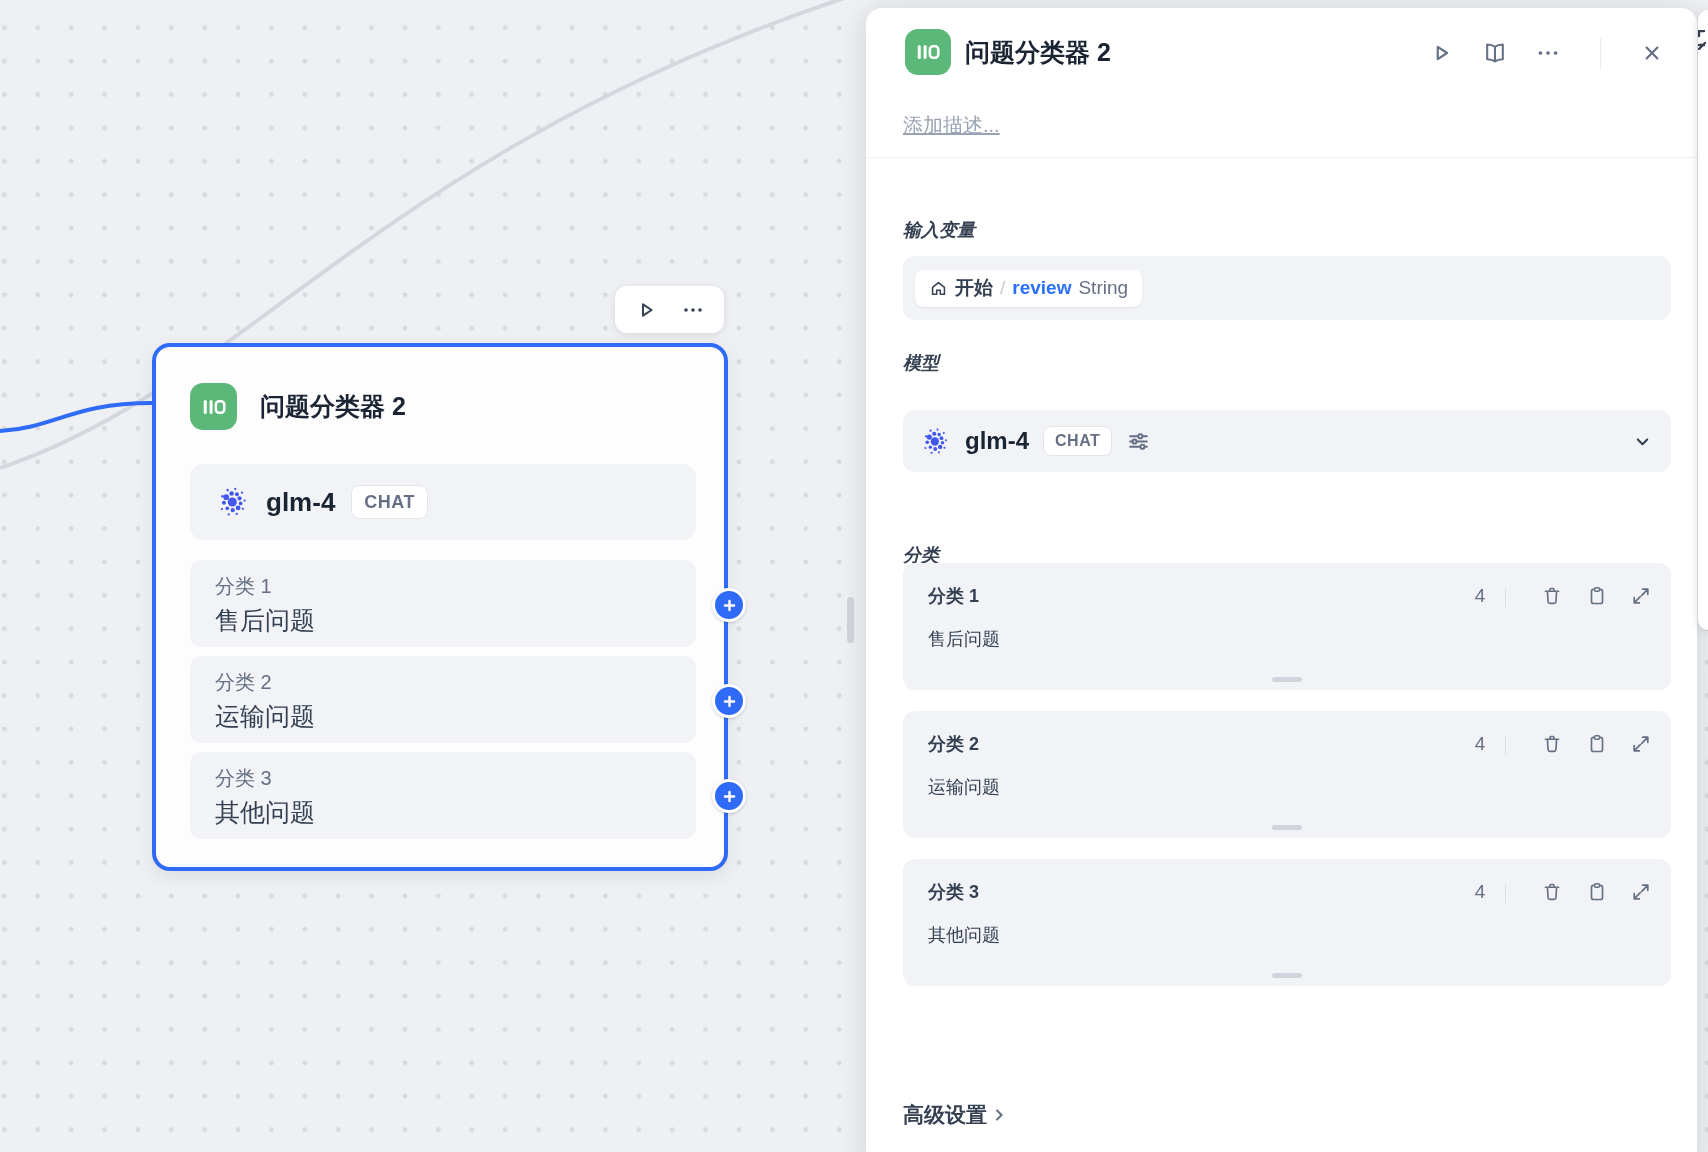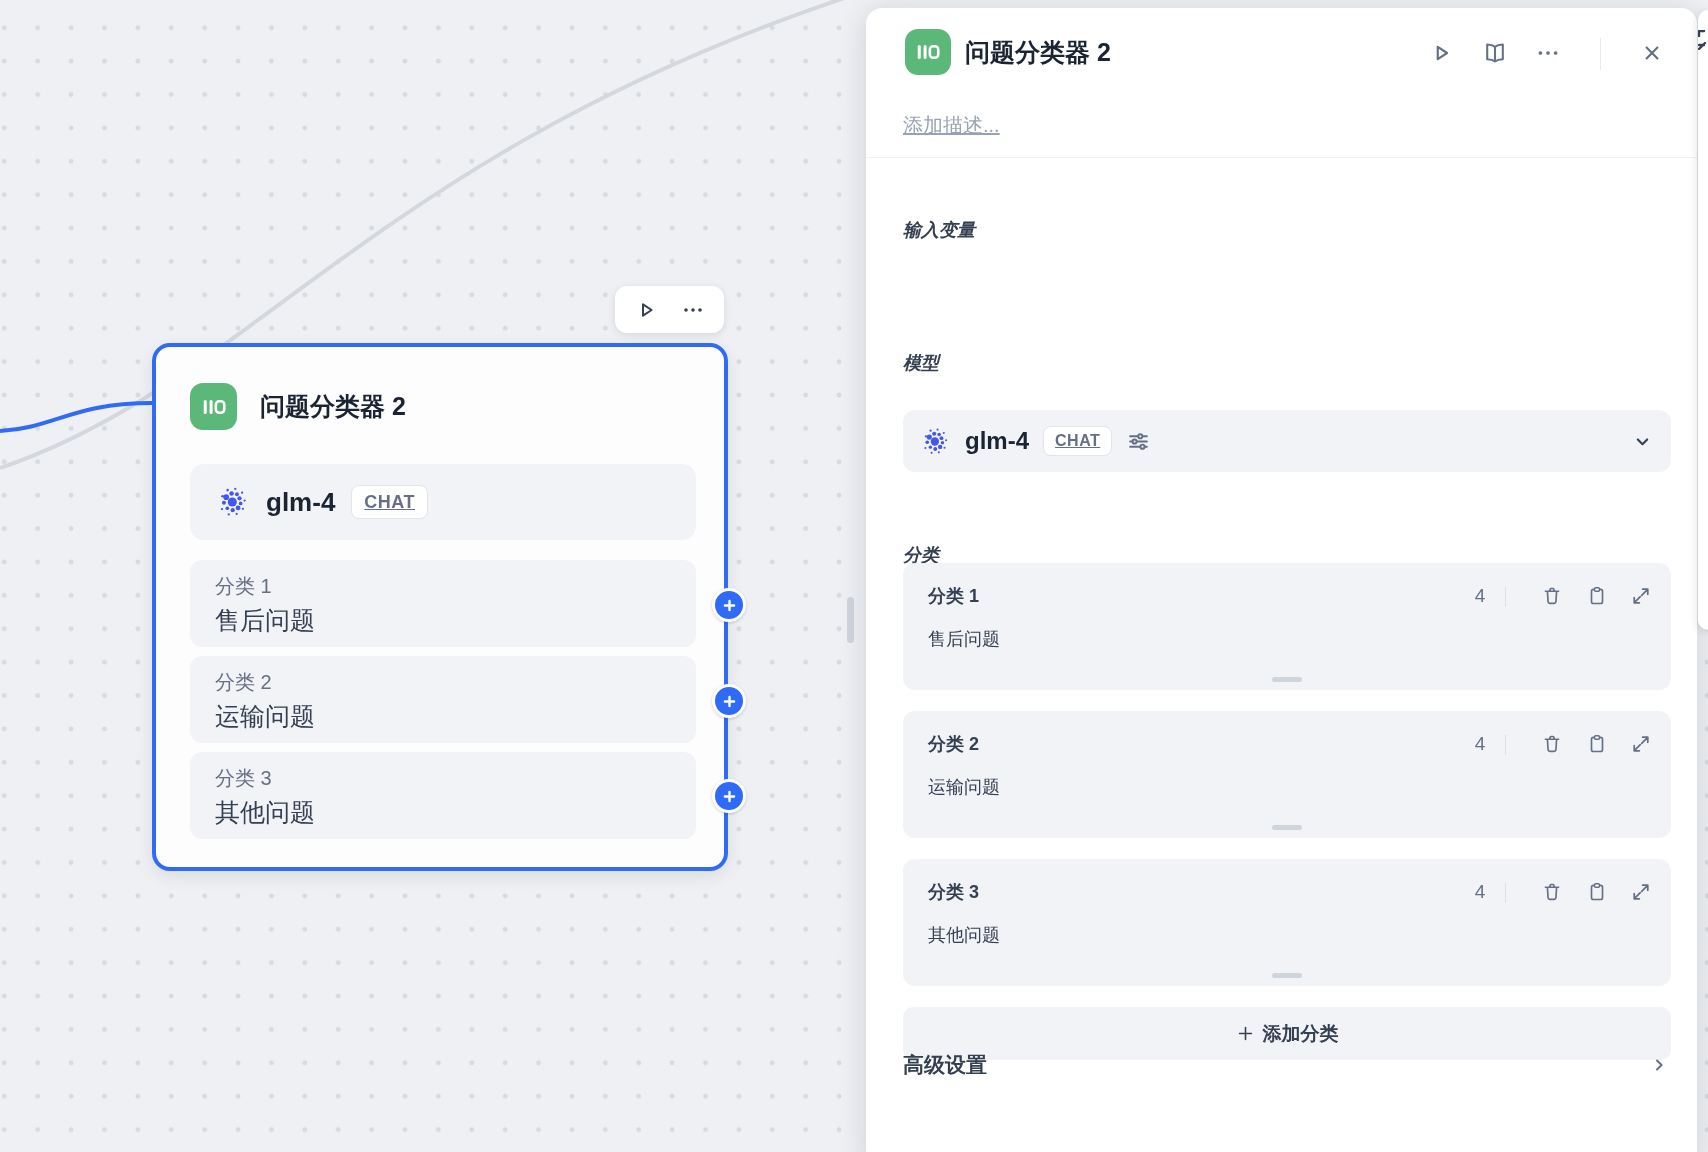--- a/index.html
+++ b/index.html
@@ -28,21 +28,21 @@
   
   .node{left:152px;top:343px;width:576px;height:528px;background:#fdfdfe;border:4px solid var(--c-blue);
     border-radius:18px;box-shadow:0 6px 18px rgba(16,24,40,.08);}
   .node-icon{left:34px;top:36px;width:47px;height:47px;border-radius:13px;background:var(--c-green);
     display:flex;align-items:center;justify-content:center;}
   .node-title{left:104px;top:36px;height:47px;display:flex;align-items:center;font-size:25px;font-weight:bold;color:var(--c-title);}
   .node-chip{left:34px;top:117px;width:506px;height:76px;background:var(--c-field);border-radius:14px;
     display:flex;align-items:center;padding-left:26px;gap:16px;}
   .model-name-lg{font-size:26px;font-weight:bold;color:var(--c-title);}
   .chat-badge{display:inline-flex;align-items:center;justify-content:center;background:#fff;border:1.5px solid var(--c-border);
-    color:var(--c-ts);border-radius:8px;font-weight:600;letter-spacing:.5px;text-decoration:underline;}
+    color:var(--c-ts);border-radius:8px;font-weight:600;letter-spacing:.5px;}
   .chat-badge.lg{height:34px;padding:0 12px;font-size:18px;}
   .chat-badge.sm{height:30px;padding:0 11px;font-size:16px;}
   .node-cat{left:34px;width:506px;height:87px;background:var(--c-field);border-radius:12px;padding:10px 0 0 25px;}
   .node-cat .cat-label{font-size:20px;color:var(--c-ts);line-height:32px;}
   .node-cat .cat-text{font-size:25px;font-weight:500;color:var(--c-tp);line-height:36px;}
   .plus-btn{position:absolute;left:556px;width:34px;height:34px;border-radius:50%;background:var(--c-blue);
     border:3px solid #fff;display:flex;align-items:center;justify-content:center;cursor:pointer;box-shadow:0 1px 3px rgba(16,24,40,.2);}
 
   .panel-grip{left:847px;top:597px;width:7px;height:46px;border-radius:4px;background:#d0d5dd;cursor:col-resize;}
 
@@ -68,21 +68,21 @@
   .model-name{font-size:24px;font-weight:bold;color:var(--c-title);}
   .card{position:absolute;left:37px;width:768px;height:127px;background:var(--c-field);border-radius:12px;cursor:grab;}
   .card .c-label{position:absolute;left:25px;top:21px;font-size:18px;font-weight:600;color:var(--c-tp);}
   .card .c-text{position:absolute;left:25px;top:64px;font-size:18px;color:var(--c-tp);}
   .card .c-count{position:absolute;left:565px;top:22px;width:24px;text-align:center;font-size:19px;color:var(--c-ts);}
   .card .c-sep{position:absolute;left:602px;top:24px;width:1px;height:20px;background:#dcdfe5;}
   .card .c-ic{position:absolute;top:22px;width:22px;height:22px;cursor:pointer;}
   .card .c-drag{position:absolute;left:369px;top:114px;width:30px;height:5px;border-radius:3px;background:#d0d5dd;cursor:row-resize;}
   .add-btn{left:37px;top:999px;width:768px;height:53px;background:var(--c-field);border-radius:10px;
     display:flex;align-items:center;justify-content:center;gap:8px;font-size:19px;font-weight:600;color:var(--c-tp);cursor:pointer;}
-  .adv-row{left:37px;top:1036px;width:768px;height:42px;display:flex;align-items:center;justify-content:space-between;cursor:pointer;}
+  .adv-row{left:37px;top:1086px;width:768px;height:42px;display:flex;align-items:center;justify-content:flex-start;cursor:pointer;}
   .adv-label{font-size:21px;font-weight:bold;color:var(--c-tp);}
 
   .right-sliver{left:1698px;top:10px;width:10px;height:620px;background:#fff;border-radius:10px 0 0 10px;
     box-shadow:0 2px 10px rgba(16,24,40,.15);}
   .sliver-mark{left:1698px;top:30px;width:9px;height:20px;overflow:hidden;}
 </style>
 </head>
 <body>
 
 <div class="screen">
@@ -210,20 +210,31 @@
     <div class="hdr-btn" style="left:769px;">
       <svg width="26" height="26" viewBox="0 0 24 24">
         <path d="M7 7l10 10M17 7L7 17" stroke="#667085" stroke-width="2" stroke-linecap="round"></path>
       </svg>
     </div>
 
     <div class="abs p-desc">添加描述...</div>
     <div class="abs p-divider"></div>
 
     <div class="sec-label" style="top:210px;">输入变量</div>
+    <div class="field" style="top:248px;height:64px;">
+      <span class="var-pill">
+        <svg width="19" height="19" viewBox="0 0 24 24">
+          <path d="M4.5 10.6L12 4.6l7.5 6v8.6h-5.2v-4.9H9.7v4.9H4.5z" fill="none" stroke="#354052" stroke-width="1.9" stroke-linejoin="round" stroke-linecap="round"></path>
+        </svg>
+        <span class="var-node">开始</span>
+        <span class="var-slash">/</span>
+        <span class="var-name">review</span>
+        <span class="var-type">String</span>
+      </span>
+    </div>
 
     <div class="sec-label" style="top:343px;">模型</div>
     <div class="field model-field" style="top:402px;height:62px;">
       <svg width="31" height="31" viewBox="0 0 24 24">
         <g fill="#4357ee">
           <circle cx="11.5" cy="12" r="3.2"></circle>
             <circle cx="7.2" cy="8.6" r="2"></circle>
             <circle cx="11" cy="6" r="1.6"></circle>
           <circle cx="14.8" cy="6.6" r="1.4"></circle>
             <circle cx="16.6" cy="9.4" r="1.5"></circle>
@@ -307,26 +318,20 @@
         <rect x="6" y="4.8" width="12" height="15.4" rx="2.2" fill="none" stroke="#667085" stroke-width="1.8"></rect>
         <rect x="9.3" y="3" width="5.4" height="3.8" rx="1.3" fill="#fff" stroke="#667085" stroke-width="1.6"></rect>
       </svg>
       <svg class="c-ic" style="left:727px;" viewBox="0 0 24 24">
         <path d="M13.8 4.6h5.6v5.6M10.2 19.4H4.6v-5.6M19.2 4.8l-6.4 6.4M4.8 19.2l6.4-6.4" fill="none" stroke="#667085" stroke-width="1.9" stroke-linecap="round" stroke-linejoin="round"></path>
       </svg>
       <div class="c-text">其他问题</div>
       <div class="c-drag"></div>
     </div>
 
-    <div class="abs add-btn">
-      <svg width="19" height="19" viewBox="0 0 24 24">
-        <path d="M12 4.5v15M4.5 12h15" stroke="#354052" stroke-width="2" stroke-linecap="round"></path>
-      </svg>
-      <span>添加分类</span>
-    </div>
 
     <div class="abs adv-row">
       <span class="adv-label">高级设置</span>
       <svg width="24" height="24" viewBox="0 0 24 24">
         <path d="M10 7.5l4.6 4.5L10 16.5" fill="none" stroke="#667085" stroke-width="2" stroke-linecap="round" stroke-linejoin="round"></path>
       </svg>
     </div>
   </aside>
 
   <div class="abs right-sliver"></div>

